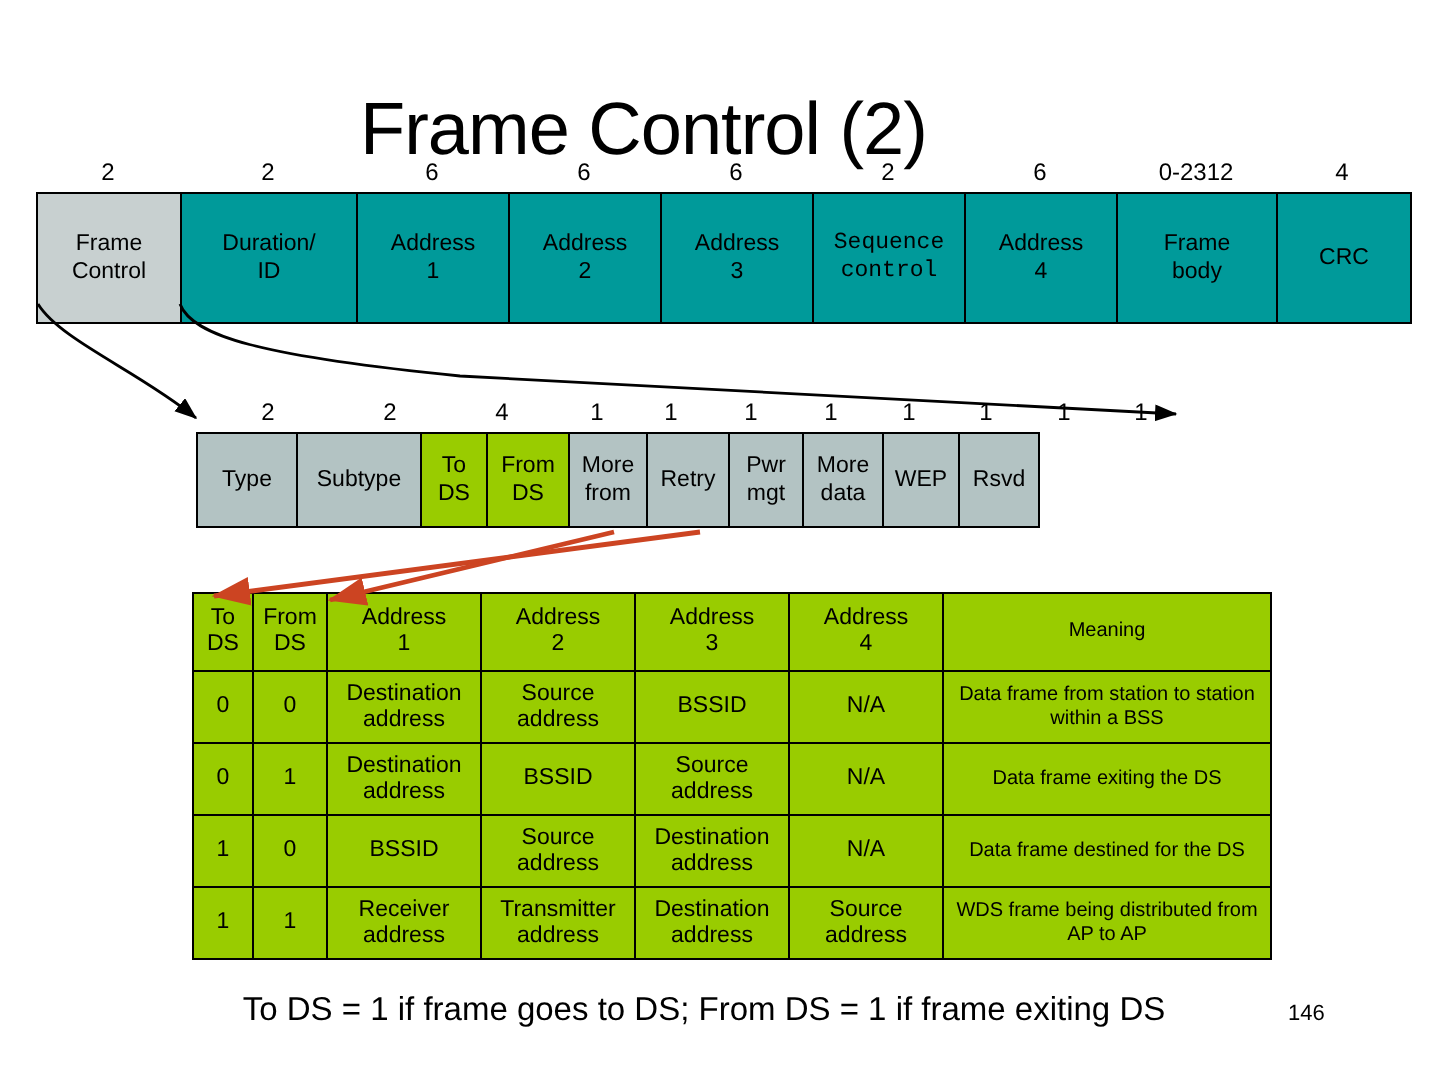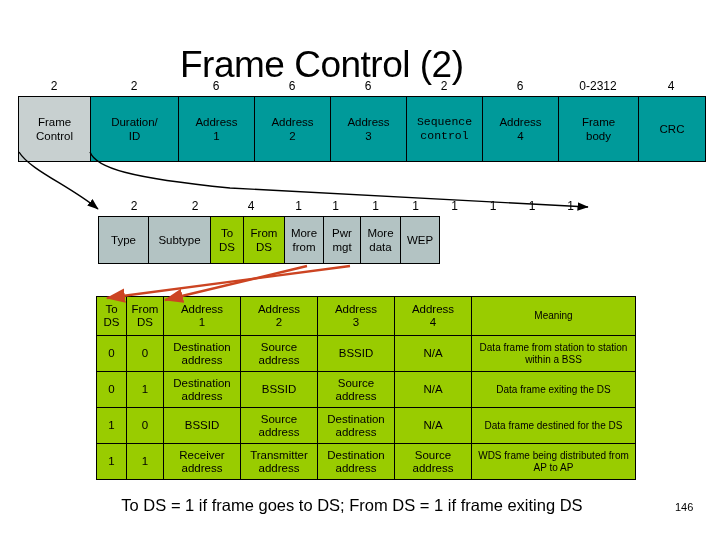--- a/index.html
+++ b/index.html
@@ -133,21 +133,21 @@
     left: 52px;
     top: 495px;
     width: 600px;
     text-align: center;
     font-size: 16.5px;
     line-height: 20px;
     white-space: nowrap;
   }
   #slide-number {
     position: absolute;
-    left: 675px;
+    left: 644px;
     top: 500px;
     font-size: 11px;
     line-height: 14px;
   }
 
   
   #connectors {
     position: absolute;
     left: 0; top: 0;
     width: 720px;
@@ -227,28 +227,34 @@
       </div>
       <div class="cell green" style="width: 33px;">
         <div><span>To</span><br><span>DS</span></div>
       </div>
       <div class="cell green" style="width: 41px;">
         <div><span>From</span><br><span>DS</span></div>
       </div>
       <div class="cell" style="width: 39px;">
         <div><span>More</span><br><span>from</span></div>
       </div>
+      <div class="cell" style="width: 41px;">
+        <div><span>Retry</span></div>
+      </div>
       <div class="cell" style="width: 37px;">
         <div><span>Pwr</span><br><span>mgt</span></div>
       </div>
       <div class="cell" style="width: 40px;">
         <div><span>More</span><br><span>data</span></div>
       </div>
       <div class="cell" style="width: 38px;">
         <div><span>WEP</span></div>
+      </div>
+      <div class="cell" style="width: 39px;">
+        <div><span>Rsvd</span></div>
       </div>
     </div>
 
   <table id="addr-table">
     <colgroup>
       <col style="width:30px">
       <col style="width:37px">
       <col style="width:77px">
       <col style="width:77px">
       <col style="width:77px">

